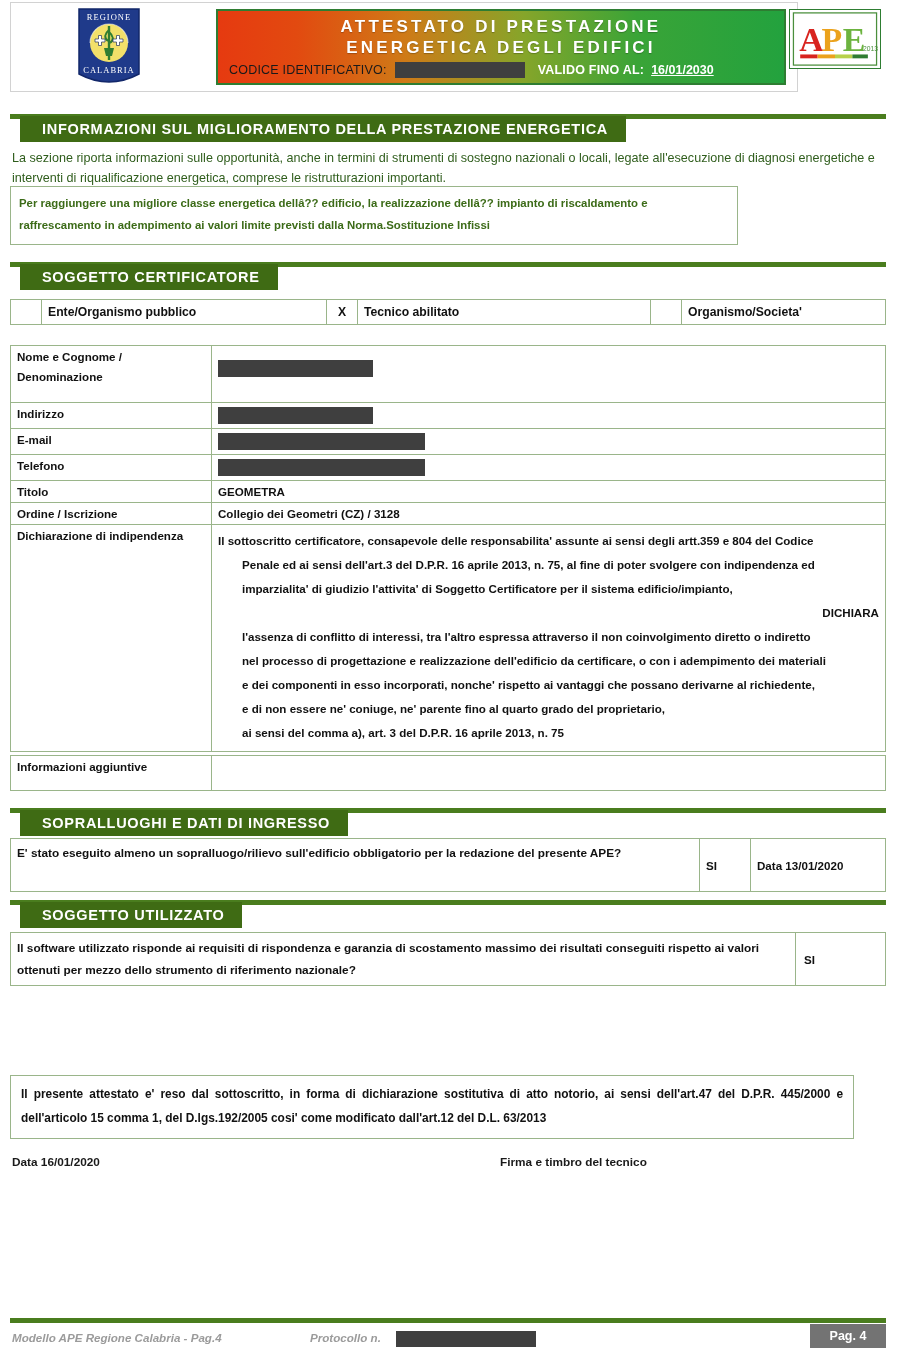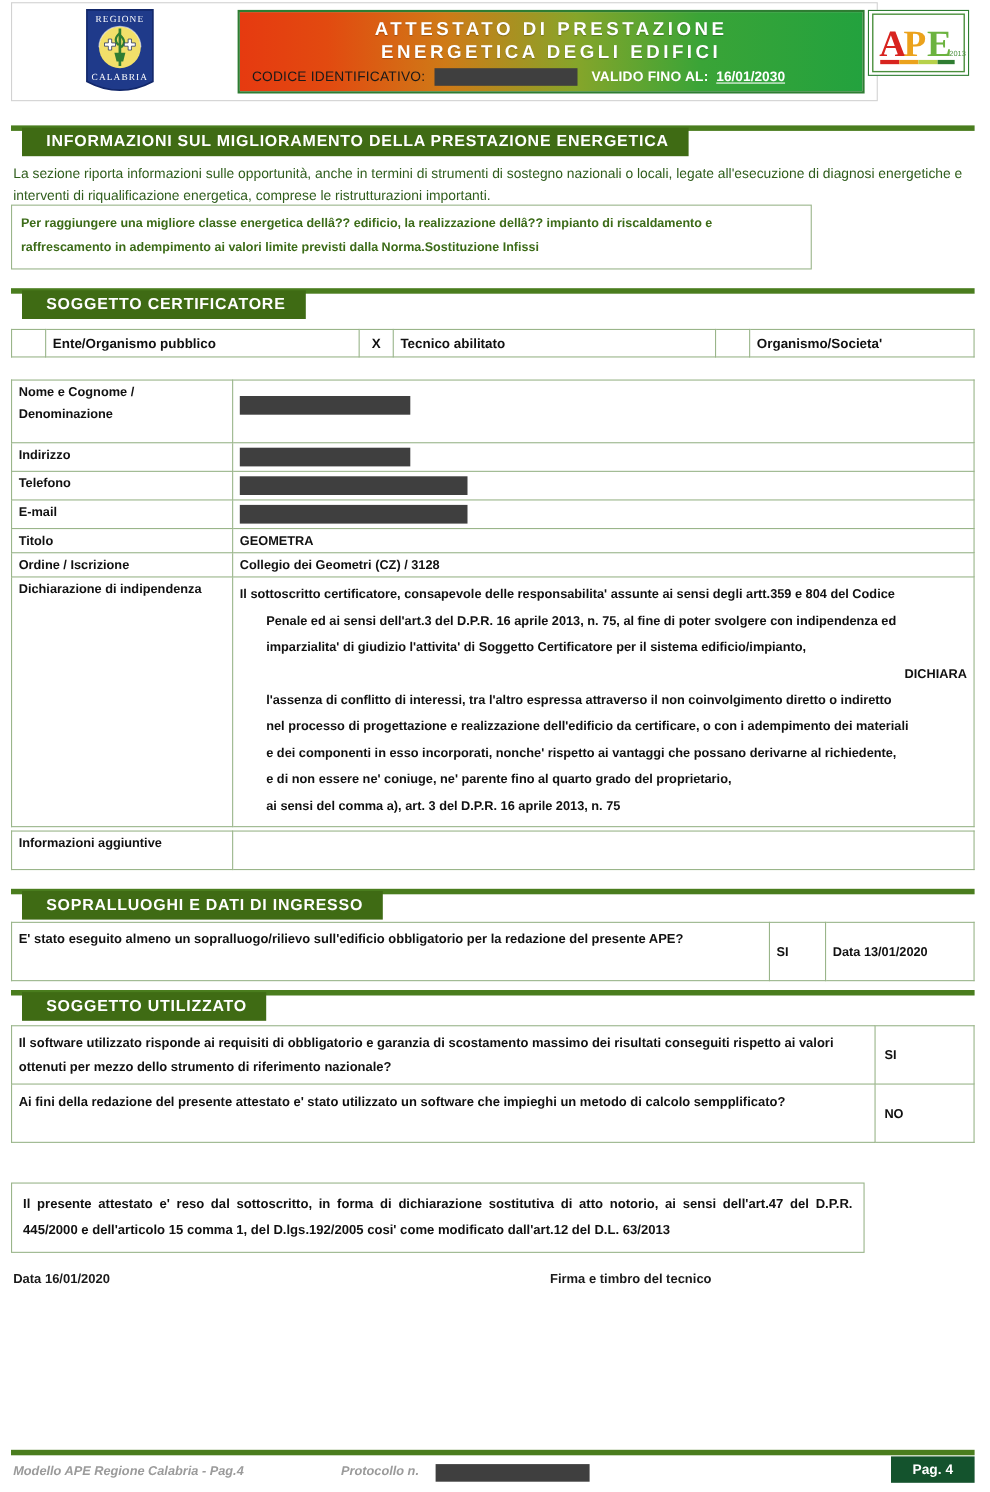--- a/index.html
+++ b/index.html
@@ -115,41 +115,41 @@
   .sopra td.si{width:38px;vertical-align:middle;font-weight:bold;text-align:left;}
   .sopra td.dt{vertical-align:middle;font-weight:bold;}
 
   
   .soft{left:10px;top:932px;width:876px;}
   .soft td.q{width:772px;line-height:22px;font-weight:bold;font-size:11.8px;}
   .soft td.a{vertical-align:middle;font-weight:bold;padding-left:8px;}
 
   
   .notorio{
-    position:absolute;left:10px;top:1075px;width:776px;
+    position:absolute;left:10px;top:1075px;width:844px;
     border:1px solid #9ab58a;box-sizing:border-box;padding:6px 10px 8px 10px;
     font-size:11.9px;line-height:24px;font-weight:bold;color:#111;
     text-align:justify;
   }
   .sig-date{position:absolute;left:12px;top:1155px;font-size:11.8px;font-weight:bold;}
   .sig-firma{position:absolute;left:500px;top:1155px;font-size:11.8px;font-weight:bold;}
 
   
   .foot-rail{position:absolute;left:10px;top:1318px;width:876px;height:5px;background:#4a7d1e;}
   .foot-left{
     position:absolute;left:12px;top:1331px;font-size:11.6px;
     font-style:italic;font-weight:bold;color:#9b9b9b;
   }
   .foot-proto{
     position:absolute;left:310px;top:1331px;font-size:11.6px;
     font-style:italic;font-weight:bold;color:#9b9b9b;
   }
   .foot-redact{position:absolute;left:396px;top:1331px;width:140px;height:16px;background:#3f3f3f;}
   .foot-pag{
-    position:absolute;left:810px;top:1324px;width:76px;height:24px;background:#14532d;
+    position:absolute;left:810px;top:1324px;width:76px;height:24px;background:#737373;
     display:flex;align-items:center;justify-content:center;
   }
   .foot-pag span{color:#fff;font-weight:bold;font-size:12.5px;}
 </style>
 </head>
 <body>
 
 <div class="page">
 
   <div class="hdr-box">
@@ -239,27 +239,27 @@
         <span class="redact" style="width:155px;margin-top:10px"></span>
       </td>
     </tr>
     <tr>
       <td class="c1 lbl">Indirizzo</td>
       <td>
         <span class="redact" style="width:155px"></span>
       </td>
     </tr>
     <tr>
-      <td class="c1 lbl">Telefono</td>
+      <td class="c1 lbl">E-mail</td>
       <td>
         <span class="redact" style="width:207px"></span>
       </td>
     </tr>
     <tr>
-      <td class="c1 lbl">E-mail</td>
+      <td class="c1 lbl">Telefono</td>
       <td>
         <span class="redact" style="width:207px"></span>
       </td>
     </tr>
     <tr>
       <td class="c1 lbl">Titolo</td>
       <td class="val">GEOMETRA</td>
     </tr>
     <tr>
       <td class="c1 lbl">Ordine / Iscrizione</td>
@@ -311,26 +311,22 @@
   <div class="secwrap" style="top:900px">
     <div class="rail"></div>
     <div class="tab">
       <span>SOGGETTO UTILIZZATO</span>
     </div>
   </div>
 
   <table class="tbl soft">
     <tbody>
         <tr>
-      <td class="q" style="height:44px">Il software utilizzato risponde ai requisiti di obbligatorio e garanzia di scostamento massimo dei risultati conseguiti rispetto ai valori ottenuti per mezzo dello strumento di riferimento nazionale?</td>
+      <td class="q" style="height:44px">Il software utilizzato risponde ai requisiti di rispondenza e garanzia di scostamento massimo dei risultati conseguiti rispetto ai valori ottenuti per mezzo dello strumento di riferimento nazionale?</td>
       <td class="a">SI</td>
-    </tr>
-    <tr>
-      <td class="q" style="height:44px">Ai fini della redazione del presente attestato e' stato utilizzato un software che impieghi un metodo di calcolo sempplificato?</td>
-      <td class="a">NO</td>
     </tr>
   </tbody>
     </table>
 
   <div class="notorio">Il presente attestato e' reso dal sottoscritto, in forma di dichiarazione sostitutiva di atto notorio, ai sensi dell'art.47 del D.P.R. 445/2000 e dell'articolo 15 comma 1, del D.lgs.192/2005 cosi' come modificato dall'art.12 del D.L. 63/2013</div>
 
   <div class="sig-date">Data 16/01/2020</div>
   <div class="sig-firma">Firma e timbro del tecnico</div>
 
   <div class="foot-rail"></div>

